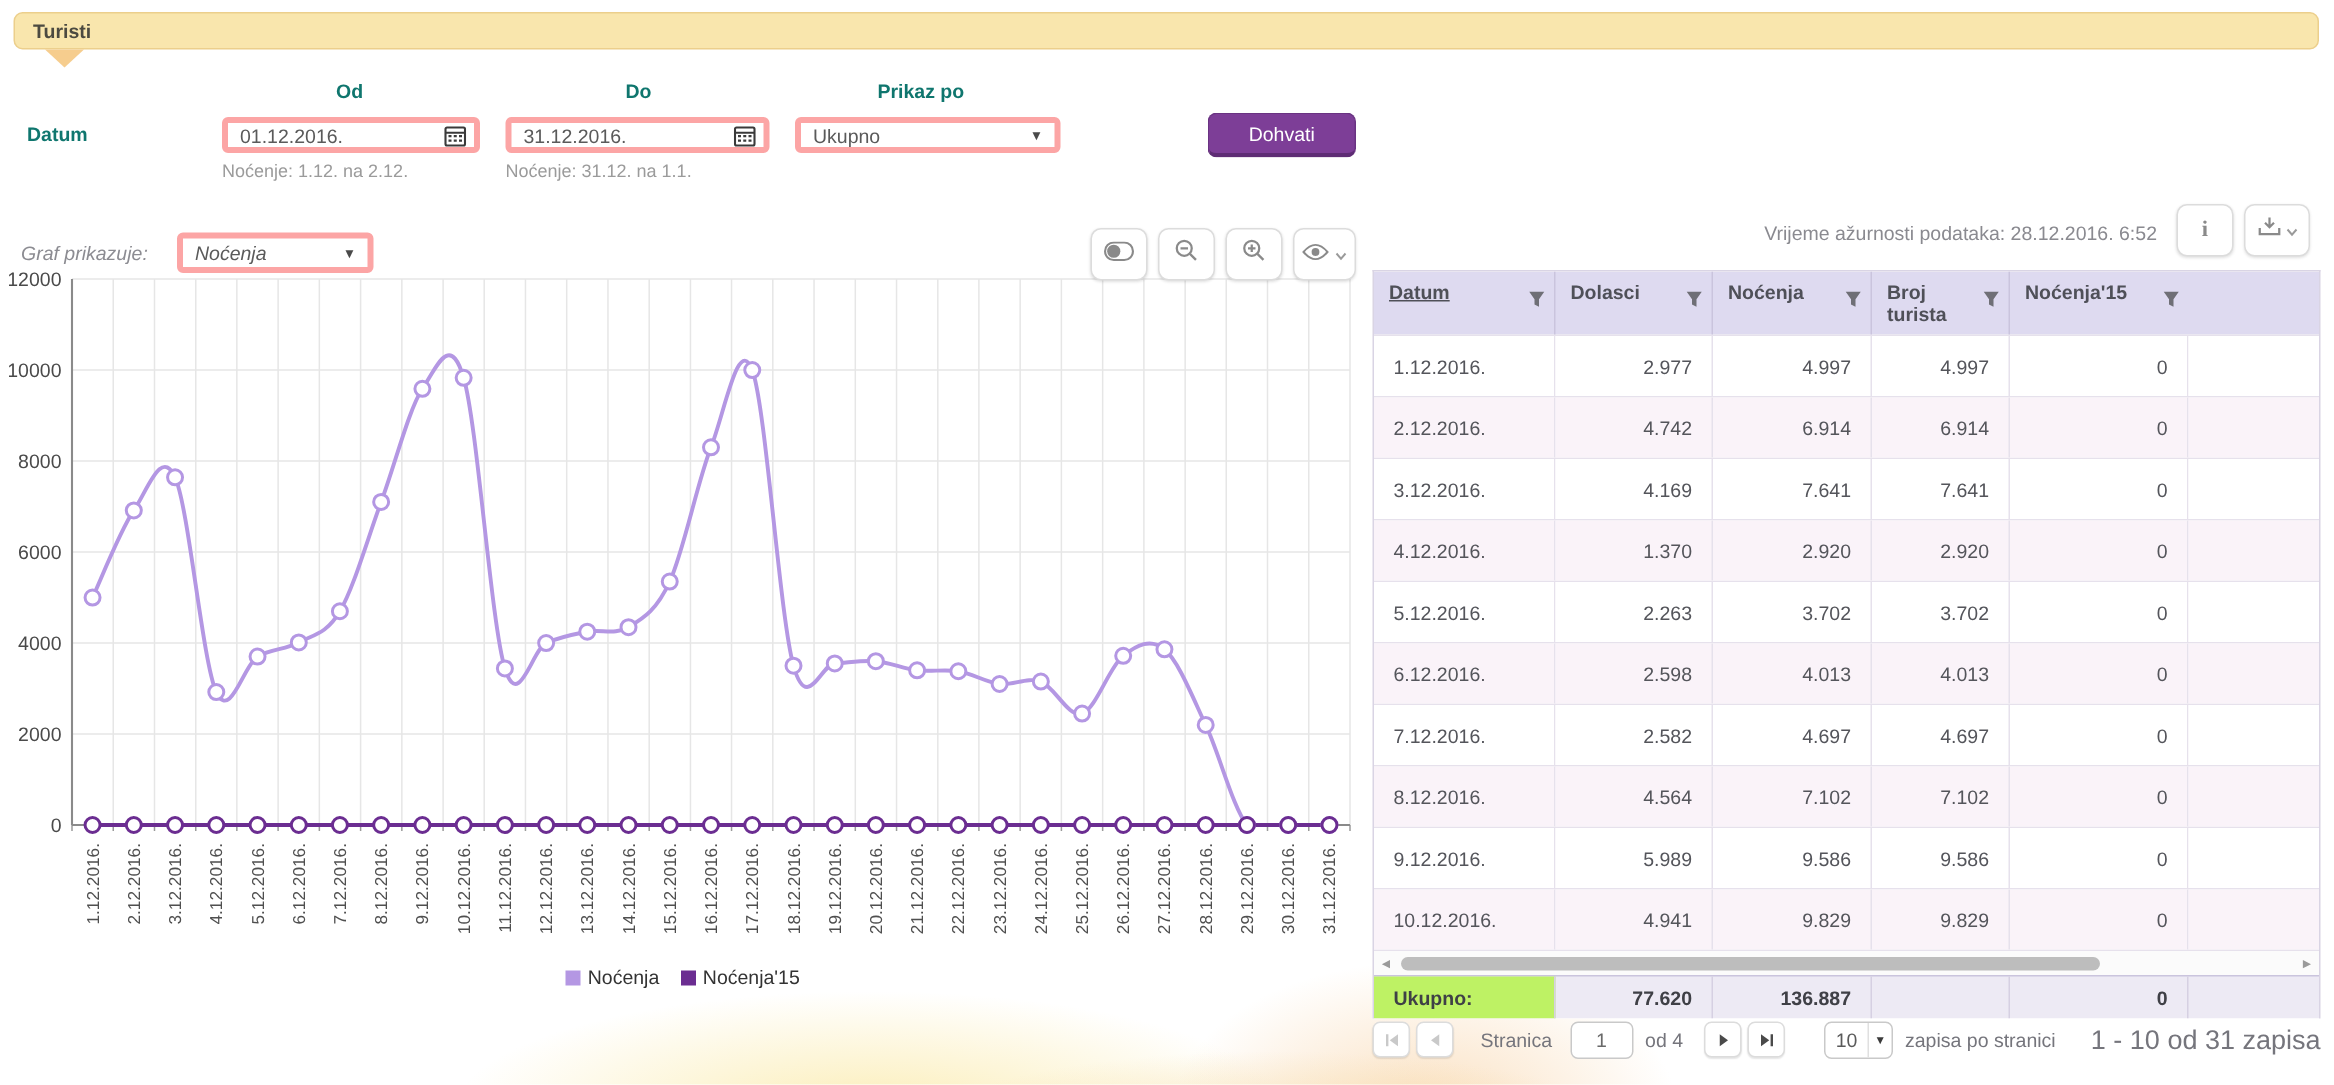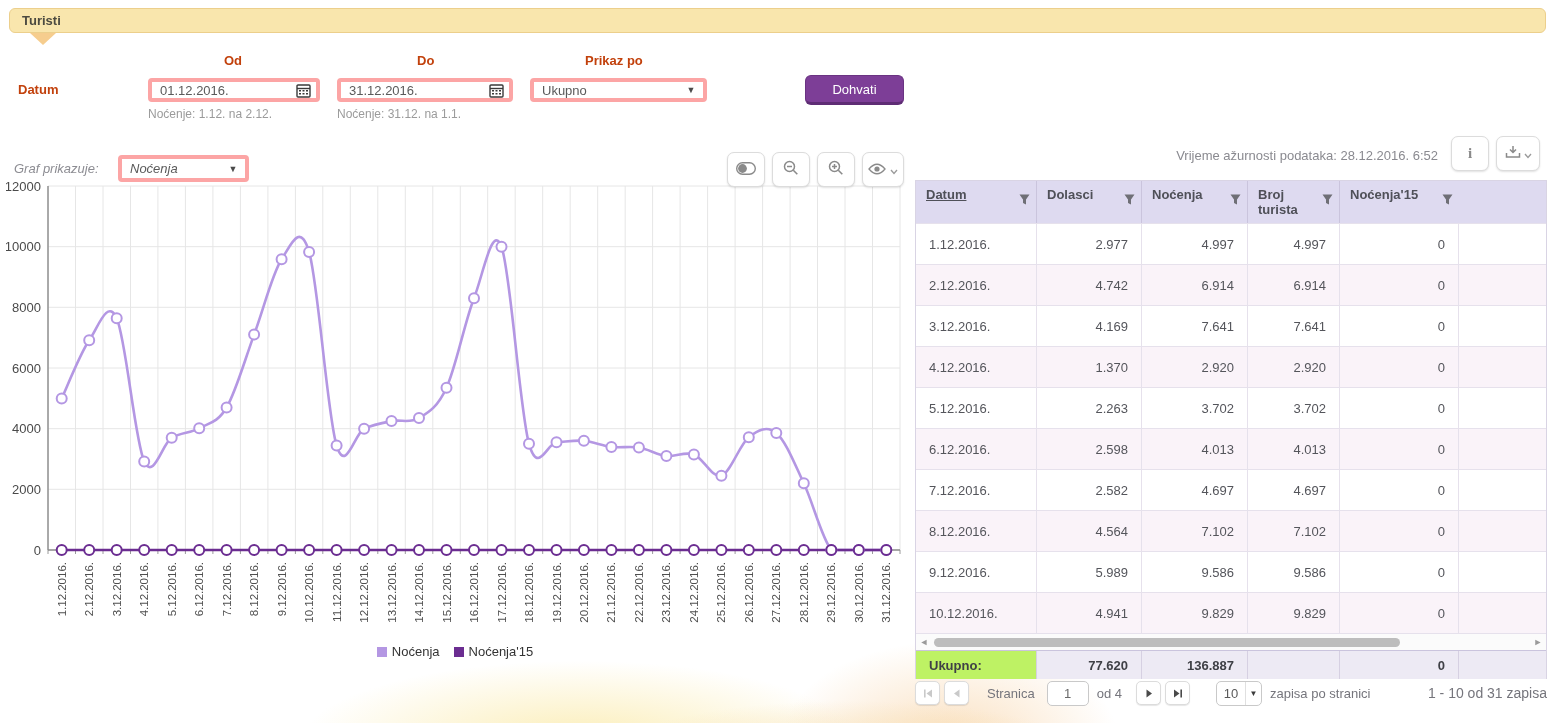--- a/index.html
+++ b/index.html
@@ -23,21 +23,21 @@
   .tab-bar { position:absolute; left:9px; top:8px; width:1537px; height:25px;
     background:#f9e6ad; border:1px solid #eccf8c; border-radius:6px;
     display:flex; align-items:center; padding-left:12px;
     font-size:13px; font-weight:bold; color:#4c4a40; }
   .tab-arrow { position:absolute; left:30px; top:33px; width:0; height:0;
     border-left:13px solid transparent; border-right:13px solid transparent;
     border-top:12px solid #f6cd8e; }
 
   
   .filters { position:absolute; left:0; top:46px; width:920px; height:90px; z-index:2; }
-  .flabel { position:absolute; font-size:13px; font-weight:bold; color:#c2410c; }
+  .flabel { position:absolute; font-size:13px; font-weight:bold; color:#0f766e; }
   .field { position:absolute; height:24px; background:#fff; border:4px solid #fca5a5;
     border-radius:4px; display:flex; align-items:center; font-size:13px; color:#5a5a5a; }
   .field .val { flex:1; padding-left:8px; white-space:nowrap; overflow:hidden; }
   .cal-btn { width:26px; height:100%; display:flex; align-items:center; justify-content:center; cursor:pointer; }
   .dd-btn { width:24px; height:100%; display:flex; align-items:center; justify-content:center; cursor:pointer;
     color:#4a4a4a; font-size:9px; }
   .hint { position:absolute; font-size:12px; color:#9b9b9b; white-space:nowrap; }
   .btn-primary { position:absolute; left:805px; top:29px; width:99px; height:30px;
     background:#7d3e97; border:1px solid #6a3382; border-bottom:3px solid #5e2c74; border-radius:6px;
     color:#fff; font-size:13px; display:flex; align-items:center; justify-content:center; cursor:pointer; }
@@ -96,21 +96,21 @@
     margin-right:4px; cursor:pointer; }
   .pg-btn.disabled { color:#c9c9c9; cursor:default; }
   .pg-btn.enabled { color:#4a4a4a; }
   .pg-input { width:42px; height:25px; border:1px solid #c9c9c9; border-radius:5px; text-align:center;
     font-size:13px; color:#6a6a6a; margin:0 8px; background:#fff; font-family:"Liberation Sans",sans-serif; }
   .pg-size { width:46px; height:25px; border:1px solid #c9c9c9; border-radius:5px; background:#fff;
     display:flex; align-items:center; margin:0 8px 0 22px; cursor:pointer; }
   .pg-size .v { flex:1; text-align:center; color:#5a5a5a; }
   .pg-size .a { width:16px; font-size:8px; color:#3a3a3a; border-left:1px solid #e0e0e0; height:100%;
     display:flex; align-items:center; justify-content:center; }
-  .pg-range { margin-left:auto; font-size:14px; color:#75757c; }
+  .pg-range { margin-left:auto; font-size:18px; color:#75757c; }
   svg text { font-family:"Liberation Sans", sans-serif; }
 </style>
 </head>
 <body>
 
 <div class="blob blob1"></div>
 <div class="blob blob2"></div>
 <div class="blob blob3"></div>
 
 <div class="tab-bar">

